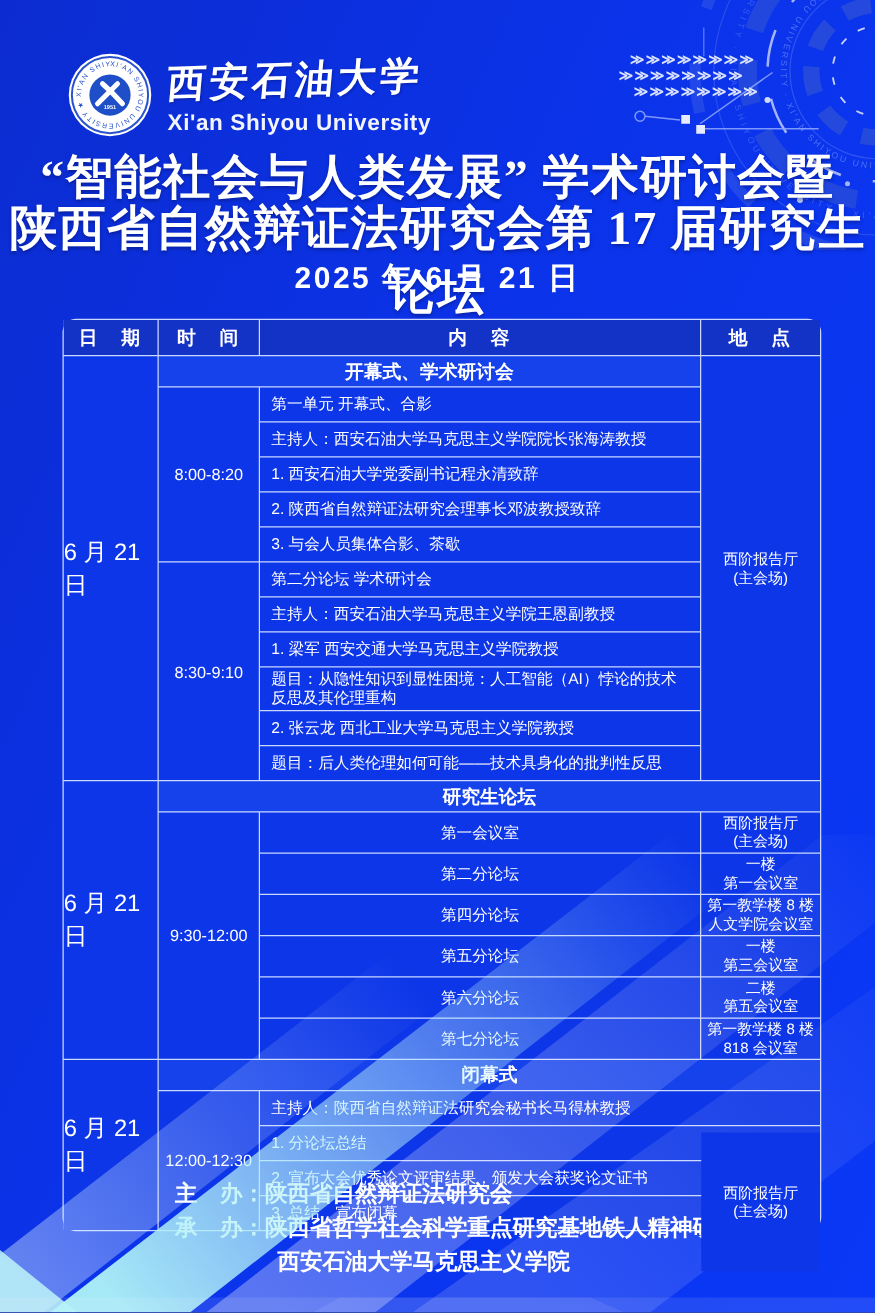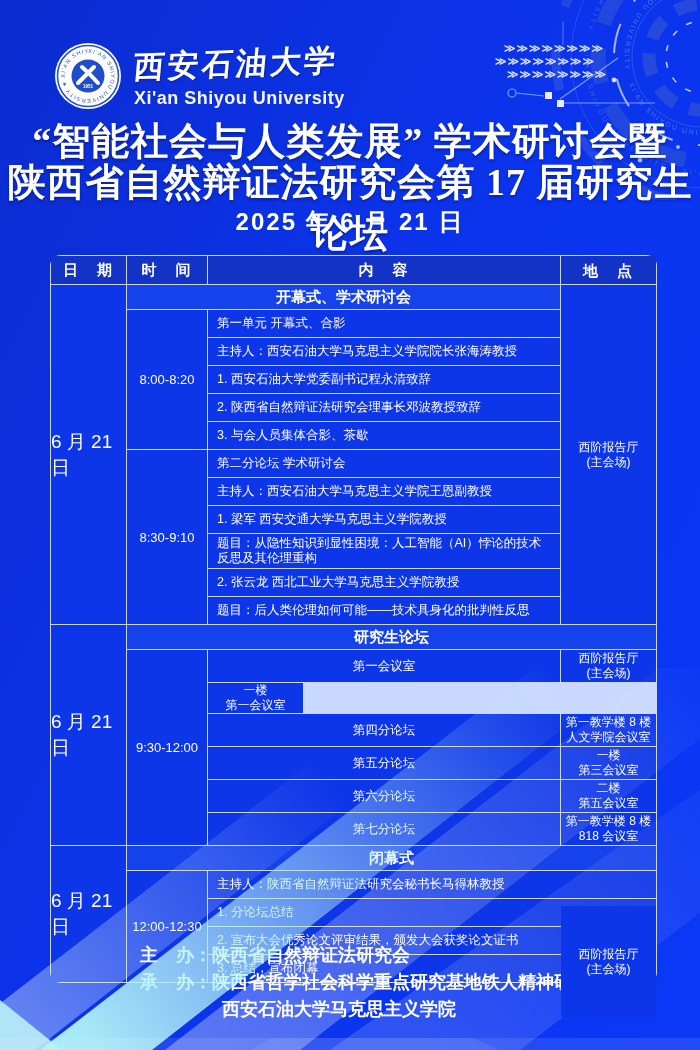--- a/index.html
+++ b/index.html
@@ -170,20 +170,21 @@
           <div class="cell c-time">9:30-12:00</div>
           <div class="rows">
             <div class="frow">
               <div class="cell c-content c-forum">第一会议室</div>
               <div class="cell c-loc">
                 <span>西阶报告厅</span>
                 <span>(主会场)</span>
               </div>
             </div>
             <div class="frow">
+              <div class="cell c-content c-forum">第二分论坛</div>
               <div class="cell c-loc">
                 <span>一楼</span>
                 <span>第一会议室</span>
               </div>
             </div>
             <div class="frow">
               <div class="cell c-content c-forum">第四分论坛</div>
               <div class="cell c-loc">
                 <span>第一教学楼 8 楼</span>
                 <span>人文学院会议室</span>

